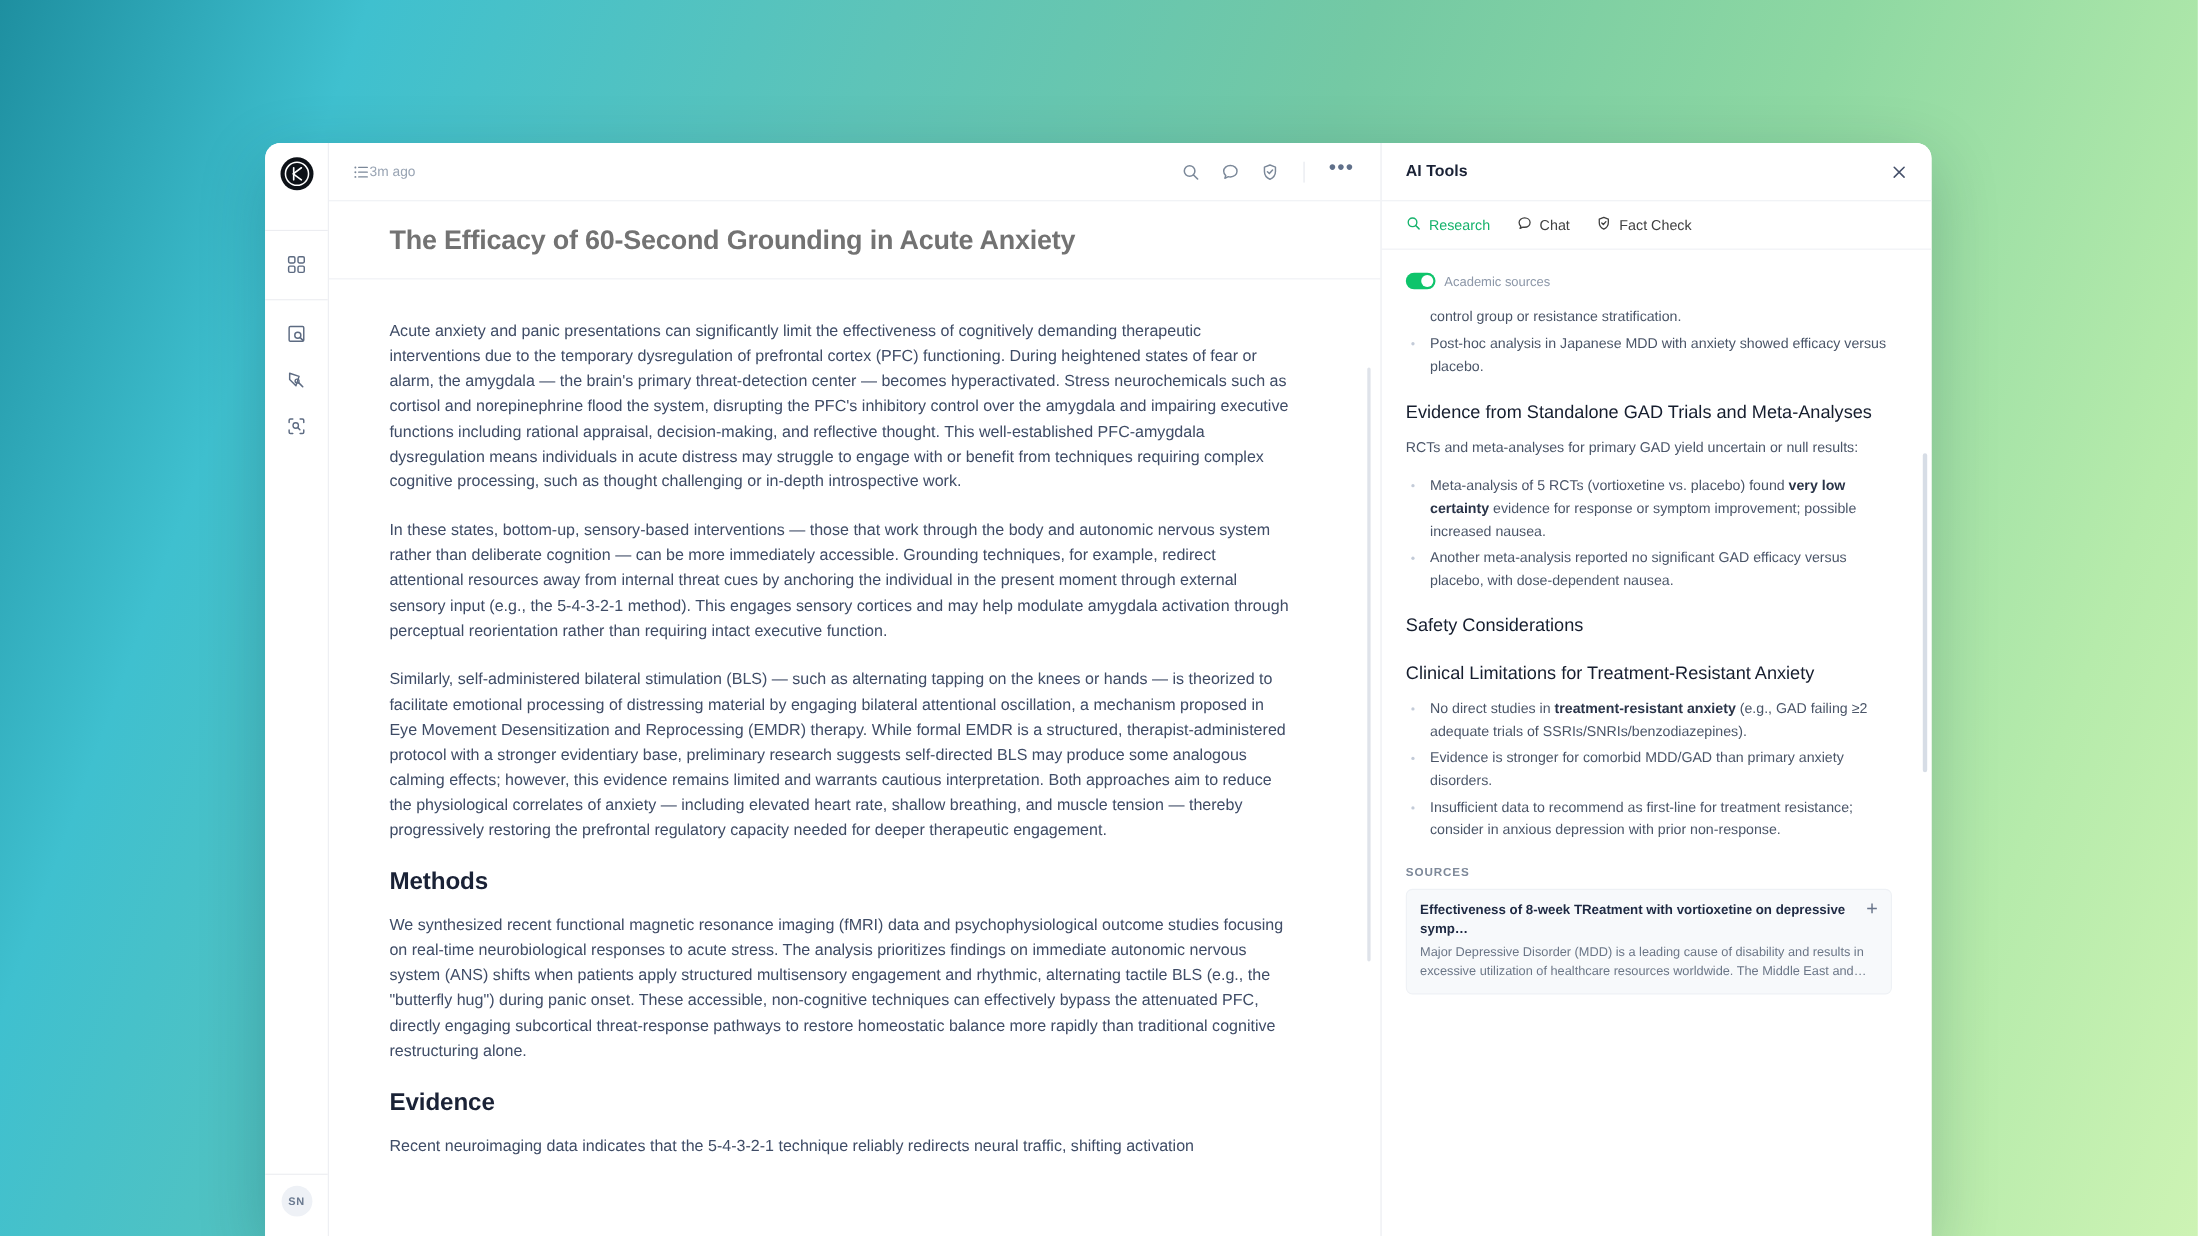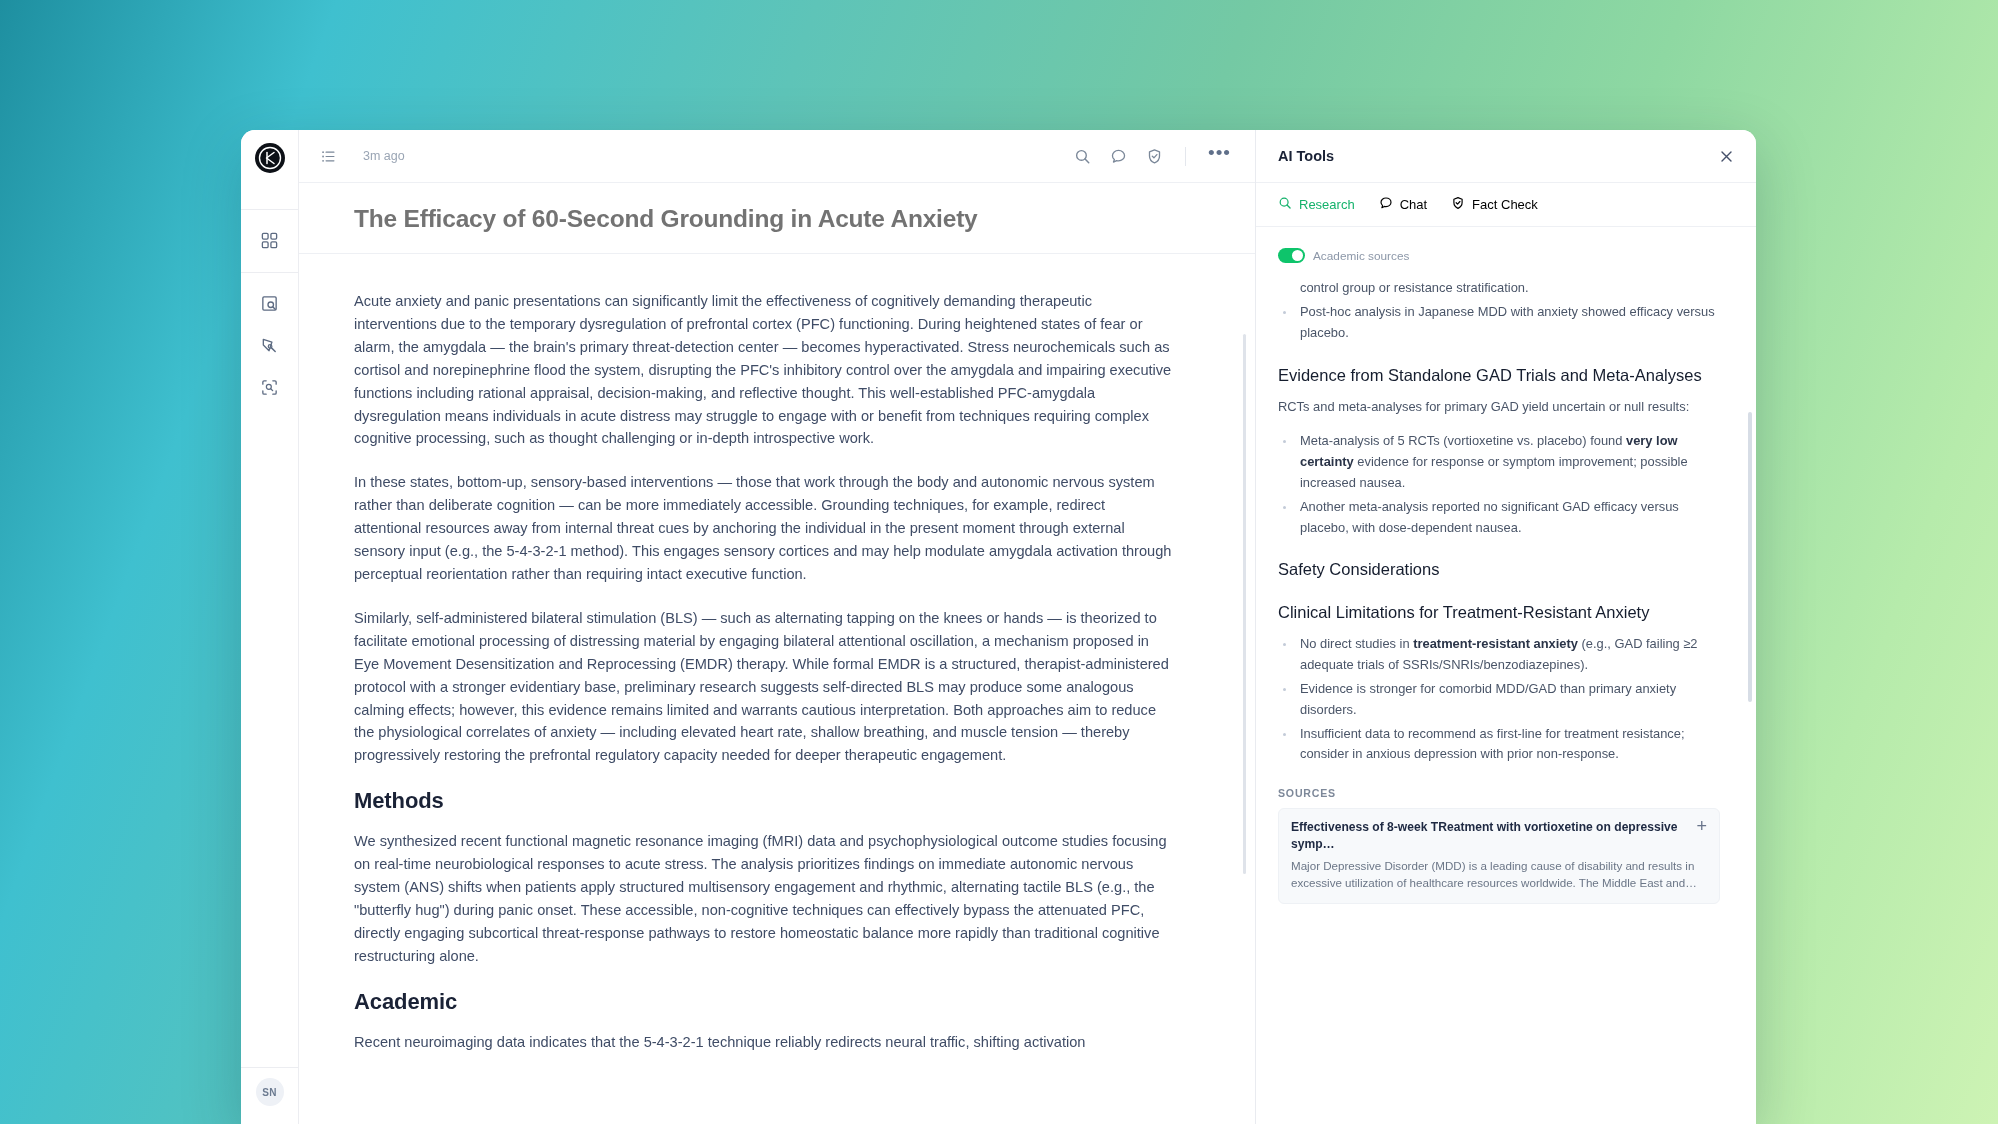--- a/index.html
+++ b/index.html
@@ -97,21 +97,21 @@
   }
 
   .doc-topbar {
     height: 53px;
     flex: 0 0 53px;
     display: flex;
     align-items: center;
     padding: 0 24px 0 22px;
     border-bottom: 1px solid #eef0f4;
   }
-  .topbar-left { display: flex; gap: 27px; }
+  .topbar-left { display: flex; gap: 0; }
   .tb-icon {
     color: #7b8899;
     display: flex; align-items: center; justify-content: center;
     cursor: pointer;
   }
   .doc-time {
     font-size: 12.5px;
     color: #9aa5b4;
   }
   .topbar-spacer { flex: 1 1 auto; }
@@ -209,21 +209,21 @@
     align-items: center;
     gap: 24px;
     padding: 13px 22px 13px 22px;
     border-bottom: 1px solid #eef0f4;
   }
   .ai-tab {
     display: flex;
     align-items: center;
     gap: 7px;
     font-size: 13px;
-    color: #000000;
+    color: #404040;
     cursor: pointer;
   }
   .ai-tab.active { color: #14b26b; }
 
   .ai-search-area {
     flex: 0 0 auto;
     padding: 11px 22px 9px 22px;
   }
   .search-row {
     display: flex;
@@ -490,21 +490,21 @@
       <div class="doc-title">The Efficacy of 60-Second Grounding in Acute Anxiety</div>
     </div>
 
     <div class="doc-scroll">
       <div class="doc-body" id="doc-body">
           <p>Acute anxiety and panic presentations can significantly limit the effectiveness of cognitively demanding therapeutic interventions due to the temporary dysregulation of prefrontal cortex (PFC) functioning. During heightened states of fear or alarm, the amygdala — the brain's primary threat-detection center — becomes hyperactivated. Stress neurochemicals such as cortisol and norepinephrine flood the system, disrupting the PFC's inhibitory control over the amygdala and impairing executive functions including rational appraisal, decision-making, and reflective thought. This well-established PFC-amygdala dysregulation means individuals in acute distress may struggle to engage with or benefit from techniques requiring complex cognitive processing, such as thought challenging or in-depth introspective work.</p>
           <p>In these states, bottom-up, sensory-based interventions — those that work through the body and autonomic nervous system rather than deliberate cognition — can be more immediately accessible. Grounding techniques, for example, redirect attentional resources away from internal threat cues by anchoring the individual in the present moment through external sensory input (e.g., the 5-4-3-2-1 method). This engages sensory cortices and may help modulate amygdala activation through perceptual reorientation rather than requiring intact executive function.</p>
           <p>Similarly, self-administered bilateral stimulation (BLS) — such as alternating tapping on the knees or hands — is theorized to facilitate emotional processing of distressing material by engaging bilateral attentional oscillation, a mechanism proposed in Eye Movement Desensitization and Reprocessing (EMDR) therapy. While formal EMDR is a structured, therapist-administered protocol with a stronger evidentiary base, preliminary research suggests self-directed BLS may produce some analogous calming effects; however, this evidence remains limited and warrants cautious interpretation. Both approaches aim to reduce the physiological correlates of anxiety — including elevated heart rate, shallow breathing, and muscle tension — thereby progressively restoring the prefrontal regulatory capacity needed for deeper therapeutic engagement.</p>
           <h2>Methods</h2>
           <p>We synthesized recent functional magnetic resonance imaging (fMRI) data and psychophysiological outcome studies focusing on real-time neurobiological responses to acute stress. The analysis prioritizes findings on immediate autonomic nervous system (ANS) shifts when patients apply structured multisensory engagement and rhythmic, alternating tactile BLS (e.g., the "butterfly hug") during panic onset. These accessible, non-cognitive techniques can effectively bypass the attenuated PFC, directly engaging subcortical threat-response pathways to restore homeostatic balance more rapidly than traditional cognitive restructuring alone.</p>
-          <h2>Academic</h2>
+          <h2>Evidence</h2>
           <p>Recent neuroimaging data indicates that the 5-4-3-2-1 technique reliably redirects neural traffic, shifting activation</p>
         </div>
       <div class="doc-scrollbar"></div>
     </div>
 
   </div>
 
   <div class="ai-panel">
 
     <div class="ai-header">

